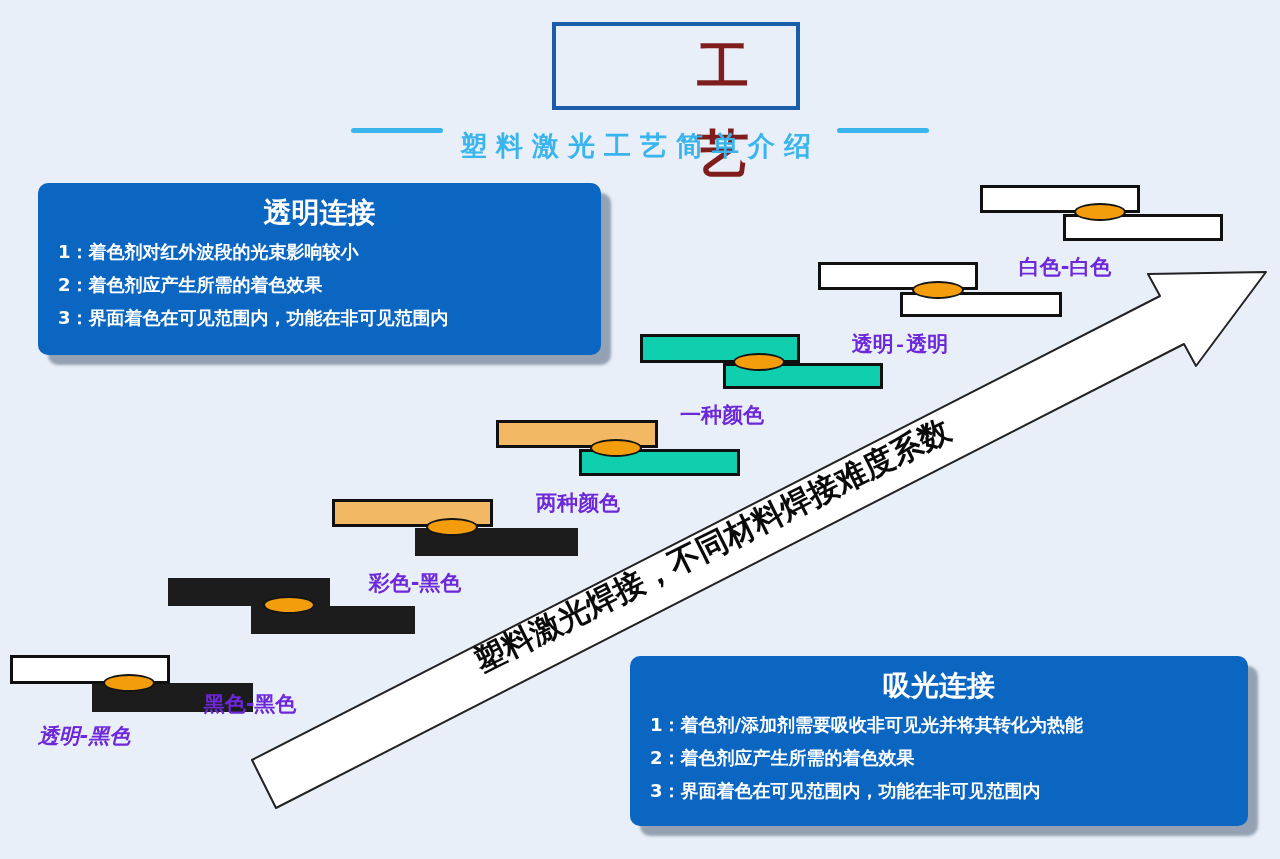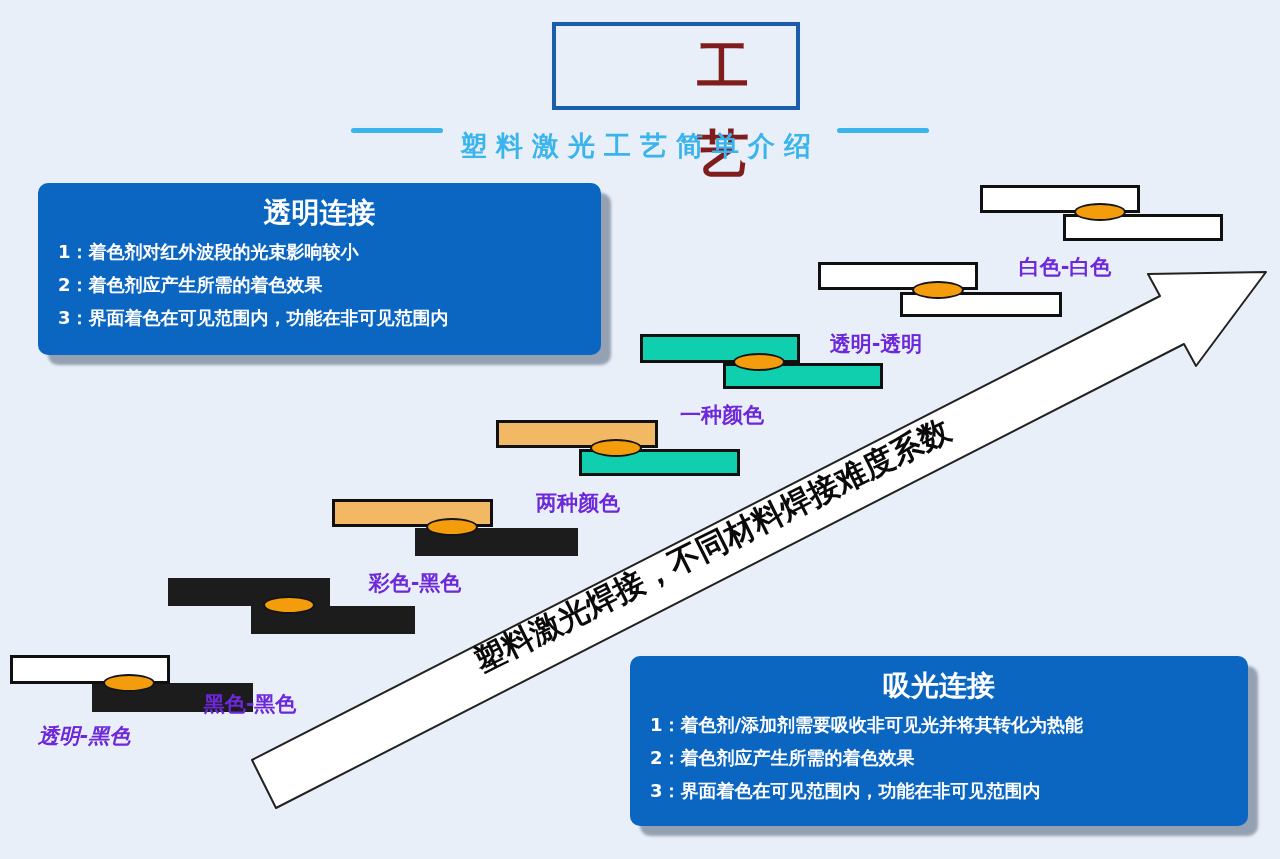--- a/index.html
+++ b/index.html
@@ -104,21 +104,21 @@
   <div class="pair-label" style="left:578px;top:503px;">两种颜色</div>
 
   <div class="bar bar-teal" style="left:723px;top:363px;width:160px;height:26px;"></div>
   <div class="bar bar-teal" style="left:640px;top:334px;width:160px;height:29px;"></div>
   <div class="weld" style="left:733px;top:353px;"></div>
   <div class="pair-label" style="left:722px;top:415px;">一种颜色</div>
 
   <div class="bar bar-white" style="left:900px;top:292px;width:162px;height:25px;"></div>
   <div class="bar bar-white" style="left:818px;top:262px;width:160px;height:28px;"></div>
   <div class="weld" style="left:912px;top:281px;"></div>
-  <div class="pair-label" style="left:876px;top:344px;">透明-透明</div>
+  <div class="pair-label" style="left:900px;top:344px;font-family:Liberation Mono, monospace;">透明-透明</div>
 
   <div class="bar bar-white" style="left:1063px;top:214px;width:160px;height:27px;"></div>
   <div class="bar bar-white" style="left:980px;top:185px;width:160px;height:28px;"></div>
   <div class="weld" style="left:1074px;top:203px;"></div>
   <div class="pair-label" style="left:1065px;top:267px;">白色-白色</div>
 
   <div class="info-box box-transparent">
     <div class="info-box-title">透明连接</div>
     <div class="info-box-item">1：着色剂对红外波段的光束影响较小</div>
     <div class="info-box-item">2：着色剂应产生所需的着色效果</div>

